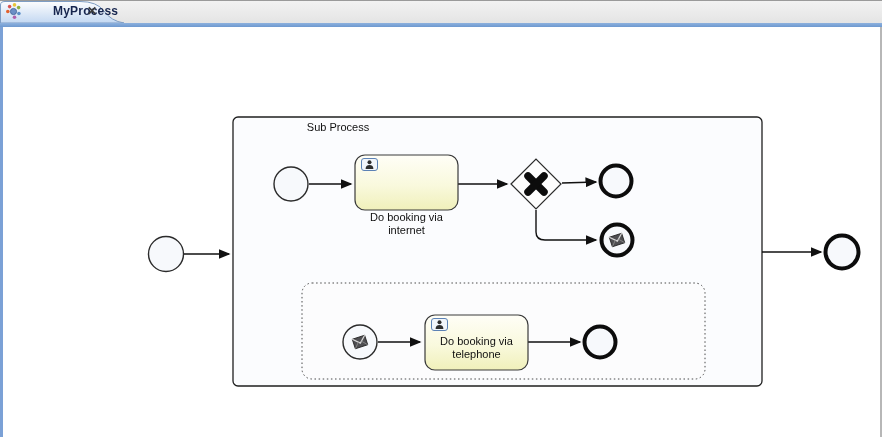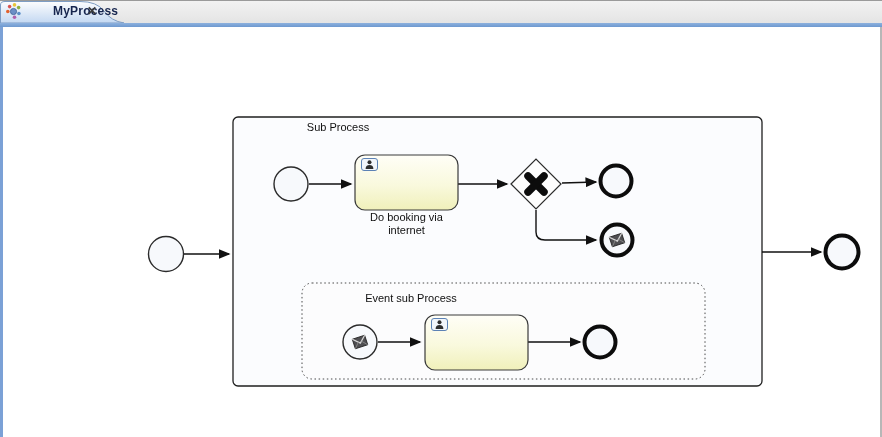--- a/index.html
+++ b/index.html
@@ -155,19 +155,19 @@
         </g>
       </g>
 
       <circle cx="600" cy="315" r="15.5" fill="#f7f9fc" stroke="#0c0c0c" stroke-width="4"></circle>
 
       <circle cx="842" cy="225" r="16.5" fill="#f7f9fc" stroke="#0c0c0c" stroke-width="4"></circle>
     </svg>
 
     <div class="diagram-label bold" style="left:278px;top:94px;width:120px;">Sub Process</div>
 
-    <div class="diagram-label bold" style="left:351px;top:265px;width:120px;">Event sub Process</div>
 
     <div class="diagram-label" style="left:358px;top:164px;width:97px;margin-top:20px;">Do booking via internet</div>
 
+    <div class="diagram-label" style="left:428px;top:308px;width:97px;">Do booking via telephone</div>
   </div>
 
 </div>
 
 </body></html>

